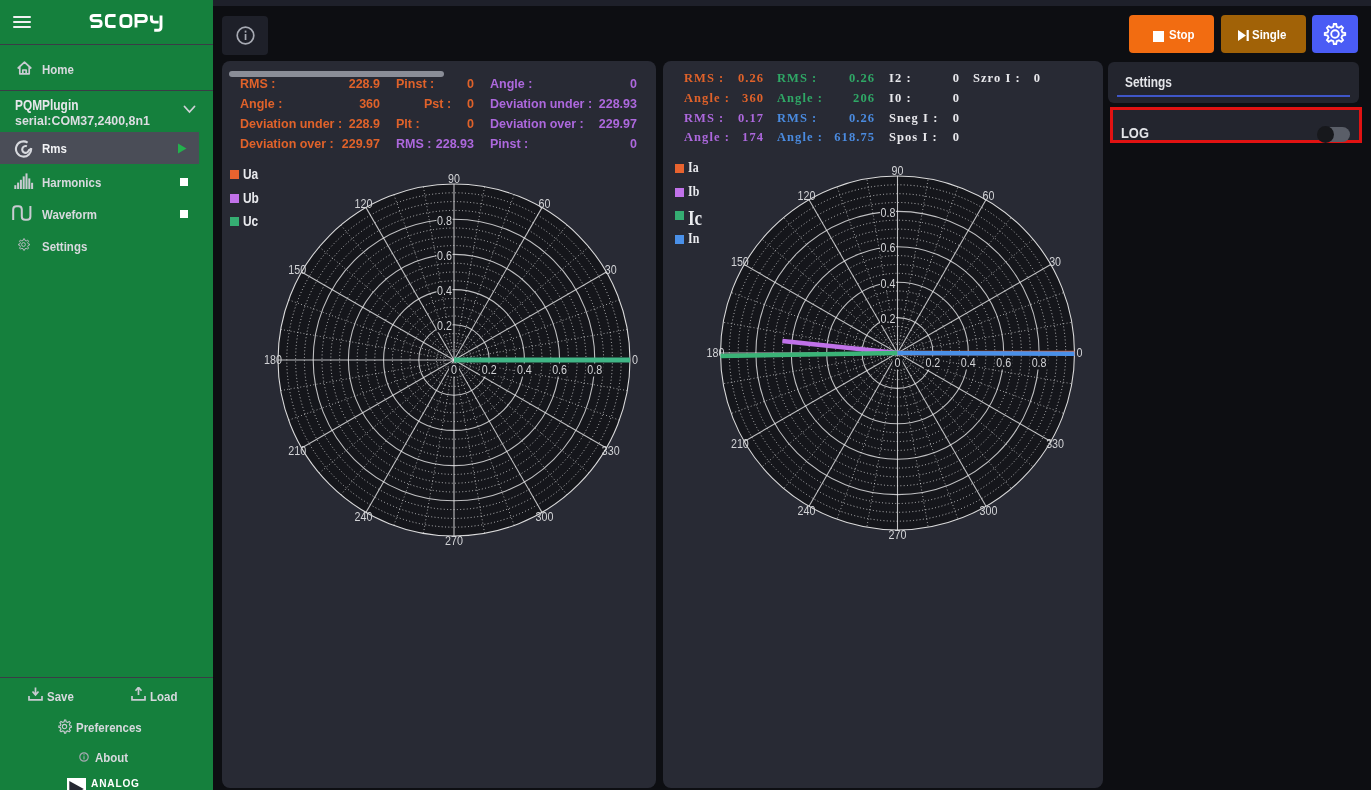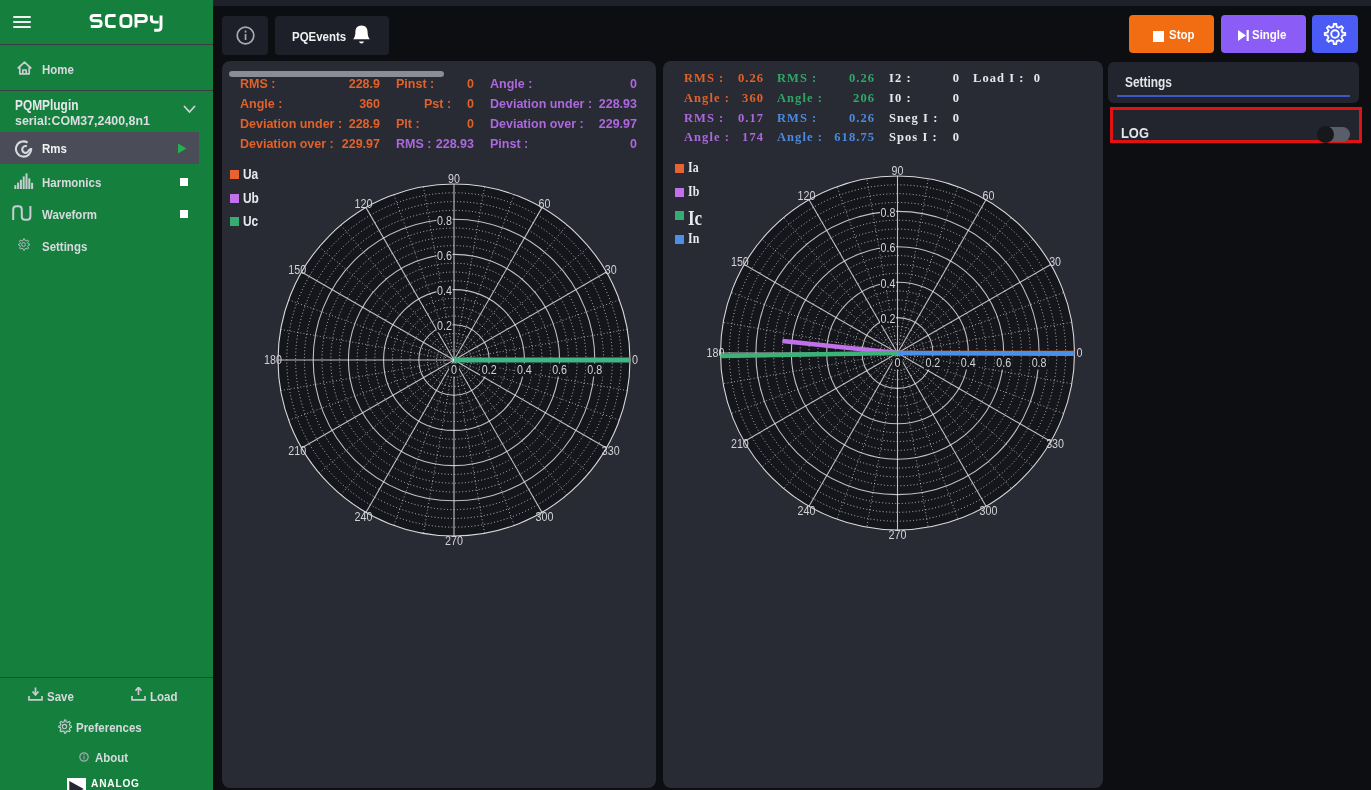--- a/index.html
+++ b/index.html
@@ -108,33 +108,26 @@
     <div class="abs b" style="left:91px;top:787.5px;font-size:11px;letter-spacing:0.9px;color:#fff;"><span class="nt" style="transform:scaleX(0.92);">DEVICES</span></div>
   </div>
 
   <div class="abs" style="left:222px;top:16px;width:46px;height:39px;background:#1e2029;border-radius:4px;">
     <svg class="abs" style="left:13.5px;top:10px;" width="19" height="19" viewBox="0 0 19 19">
       <circle cx="9.5" cy="9.5" r="8.3" fill="none" stroke="#a7aab3" stroke-width="1.7"></circle>
       <rect x="8.7" y="8" width="1.7" height="6" fill="#a7aab3"></rect>
       <rect x="8.7" y="4.6" width="1.7" height="2" fill="#a7aab3"></rect>
     </svg>
   </div>
-  <div class="abs" style="left:275px;top:16px;width:114px;height:39px;background:#1e2029;border-radius:4px;">
-    <div class="abs b" style="left:17px;top:12.5px;font-size:13.5px;color:#eef0f2;"><span class="nt">PQEvents</span></div>
-    <svg class="abs" style="left:76px;top:8px;" width="21" height="23" viewBox="0 0 21 23">
-      <path d="M10.5 1.5 C6.5 1.5 4.4 4.3 4.4 8 C4.4 13 2.2 15.2 2.2 15.2 L18.8 15.2 C18.8 15.2 16.6 13 16.6 8 C16.6 4.3 14.5 1.5 10.5 1.5 Z" fill="#ffffff"></path>
-      <path d="M8 17.5 A2.6 2.6 0 0 0 13 17.5 Z" fill="#ffffff"></path>
-    </svg>
-  </div>
 
   <div class="abs" style="left:1129px;top:15px;width:85px;height:38px;background:#f26c11;border-radius:4px;">
     <div class="abs" style="left:24px;top:16px;width:11px;height:11px;background:#fff;"></div>
     <div class="abs b" style="left:40px;top:12px;font-size:13.5px;color:#fff;"><span class="nt">Stop</span></div>
   </div>
-  <div class="abs" style="left:1221px;top:15px;width:85px;height:38px;background:#8b5cf6;border-radius:4px;">
+  <div class="abs" style="left:1221px;top:15px;width:85px;height:38px;background:#a16207;border-radius:4px;">
     <svg class="abs" style="left:16px;top:14px;" width="13" height="13" viewBox="0 0 13 13">
       <path d="M1 1 L9 6.5 L1 12 Z" fill="#fff"></path>
       <rect x="9.6" y="1" width="2.2" height="11" fill="#fff"></rect>
     </svg>
     <div class="abs b" style="left:31px;top:12px;font-size:13.5px;color:#fff;"><span class="nt">Single</span></div>
   </div>
   <div class="abs" style="left:1312px;top:15px;width:46px;height:38px;background:#4a5cf5;border-radius:4px;">
     <svg class="abs" style="left:11px;top:7px;" width="24" height="24" viewBox="0 0 24 24">
       <path d="M12 8.2 A3.8 3.8 0 1 0 12 15.8 A3.8 3.8 0 1 0 12 8.2 M10.8 2 L13.2 2 L13.7 4.8 L15.9 5.7 L18.3 4.2 L20 5.9 L18.5 8.3 L19.4 10.5 L22.2 11 L22.2 13 L19.4 13.5 L18.5 15.7 L20 18.1 L18.3 19.8 L15.9 18.3 L13.7 19.2 L13.2 22 L10.8 22 L10.3 19.2 L8.1 18.3 L5.7 19.8 L4 18.1 L5.5 15.7 L4.6 13.5 L1.8 13 L1.8 11 L4.6 10.5 L5.5 8.3 L4 5.9 L5.7 4.2 L8.1 5.7 L10.3 4.8 Z" fill="none" stroke="#ffffff" stroke-width="1.9"></path>
     </svg>
@@ -388,21 +381,21 @@
       </div>
 <div style="position:absolute;left:114px;top:10px;width:98px;height:15px;font-size:12.5px;font-weight:700;color:#2fa866;font-family:'Liberation Serif',serif;letter-spacing:1.05px;">
         <span style="position:absolute;left:0;white-space:pre;">RMS :</span>
         <span style="position:absolute;right:0;white-space:pre;">0.26</span>
       </div>
 <div style="position:absolute;left:226px;top:10px;width:71px;height:15px;font-size:12.5px;font-weight:700;color:#e8e8ec;font-family:'Liberation Serif',serif;letter-spacing:1.05px;">
         <span style="position:absolute;left:0;white-space:pre;">I2 :</span>
         <span style="position:absolute;right:0;white-space:pre;">0</span>
       </div>
 <div style="position:absolute;left:310px;top:10px;width:68px;height:15px;font-size:12.5px;font-weight:700;color:#e8e8ec;font-family:'Liberation Serif',serif;letter-spacing:1.05px;">
-        <span style="position:absolute;left:0;white-space:pre;">Load I :</span>
+        <span style="position:absolute;left:0;white-space:pre;">Szro I :</span>
         <span style="position:absolute;right:0;white-space:pre;">0</span>
       </div>
 <div style="position:absolute;left:21px;top:29.5px;width:80px;height:15px;font-size:12.5px;font-weight:700;color:#e0622a;font-family:'Liberation Serif',serif;letter-spacing:1.05px;">
         <span style="position:absolute;left:0;white-space:pre;">Angle :</span>
         <span style="position:absolute;right:0;white-space:pre;">360</span>
       </div>
 <div style="position:absolute;left:114px;top:29.5px;width:98px;height:15px;font-size:12.5px;font-weight:700;color:#2fa866;font-family:'Liberation Serif',serif;letter-spacing:1.05px;">
         <span style="position:absolute;left:0;white-space:pre;">Angle :</span>
         <span style="position:absolute;right:0;white-space:pre;">206</span>
       </div>

